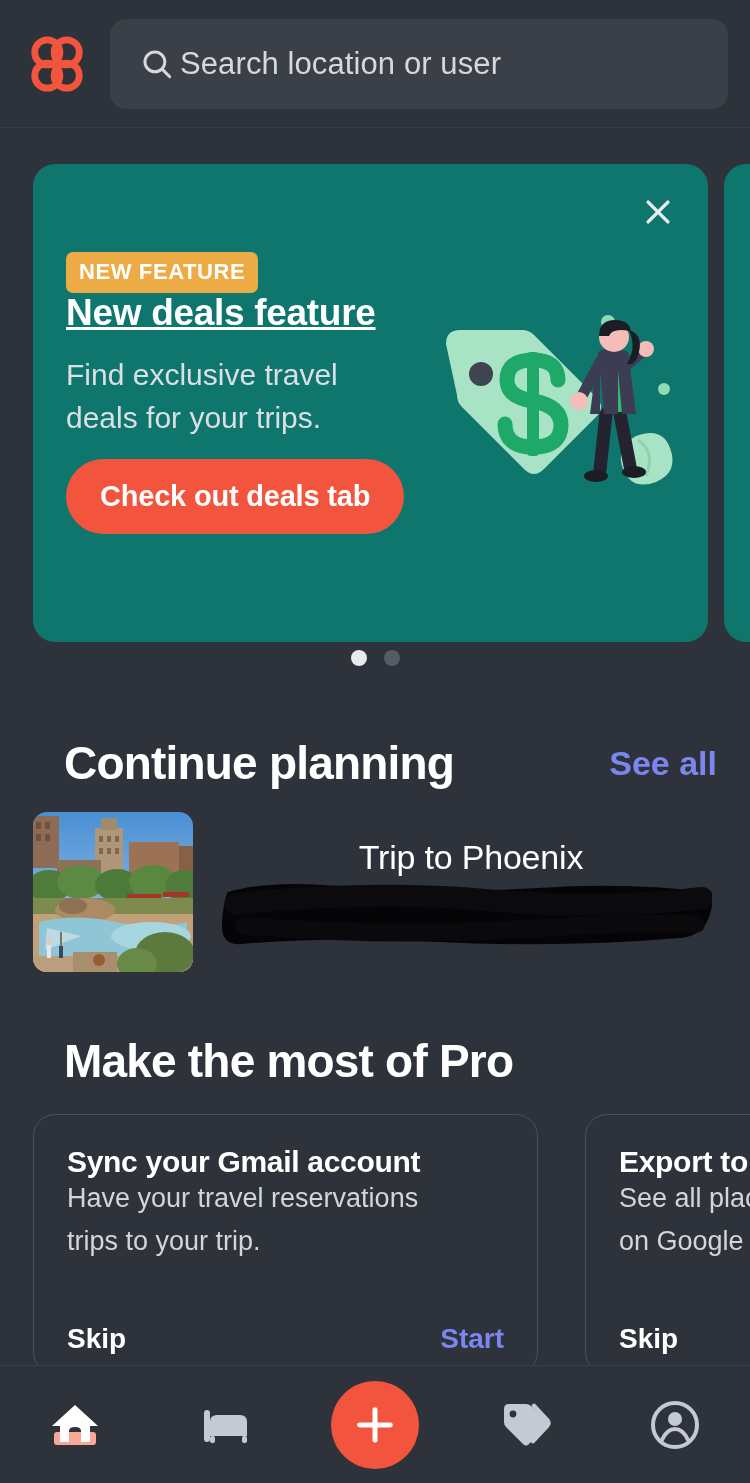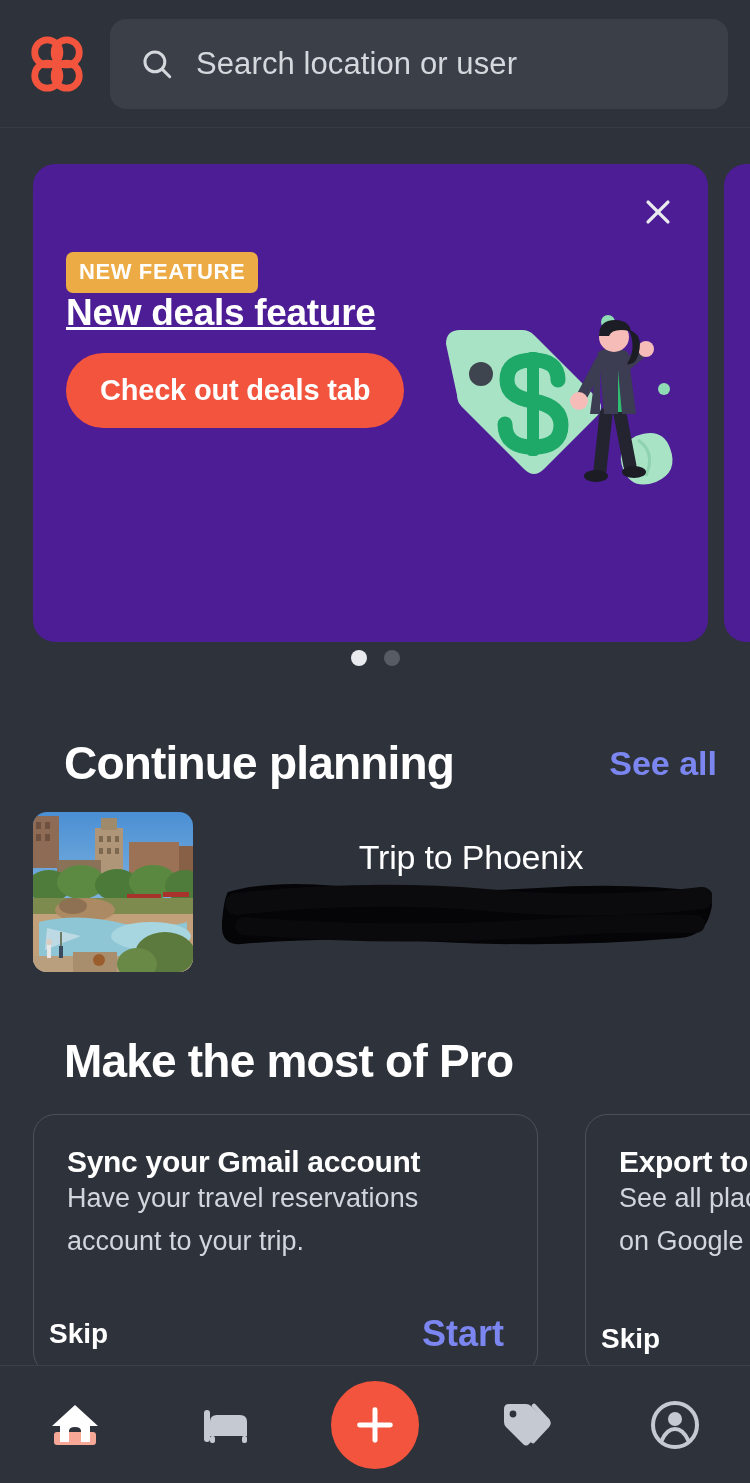--- a/index.html
+++ b/index.html
@@ -36,21 +36,21 @@
   }
 
   .search-bar {
     flex: 1;
     height: 90px;
     background: #3a3f48;
     border-radius: 16px;
     display: flex;
     align-items: center;
     padding: 0 30px;
-    gap: 22px;
+    gap: 6px;
   }
 
   .search-icon { width: 34px; height: 34px; flex: 0 0 34px; display:block; }
 
   .search-placeholder {
     font-size: 31px;
     color: #d5d8dd;
     font-weight: 400;
     letter-spacing: .1px;
     white-space: nowrap;
@@ -72,21 +72,21 @@
     height: 510px;
     margin-top: 36px;
   }
 
   .promo-card {
     position: absolute;
     top: 0;
     left: 33px;
     width: 675px;
     height: 478px;
-    background: #4c1d95;
+    background: #0f766e;
     border-radius: 22px;
     overflow: hidden;
   }
 
   .promo-card.peek {
     left: 724px;
     width: 675px;
   }
 
   .promo-close {
@@ -247,29 +247,29 @@
     padding: 30px 33px 0;
     position: relative;
     overflow: hidden;
   }
 
   .pro-card-title { font-size: 30px; font-weight: bold; letter-spacing: -.3px; white-space: nowrap; }
   .pro-card-desc { font-size: 27px; color: #d2d6dc; line-height: 1.45; white-space: nowrap; }
 
   .pro-actions {
     position: absolute;
-    left: 15px;
+    left: 33px;
     right: 33px;
     bottom: 18px;
     display: flex;
     justify-content: space-between;
     align-items: center;
   }
   .pro-skip { font-size: 28px; font-weight: bold; color: #ffffff; cursor: pointer; }
-  .pro-start { font-size: 36px; font-weight: bold; color: #7b86f0; cursor: pointer; }
+  .pro-start { font-size: 28px; font-weight: bold; color: #7b86f0; cursor: pointer; }
 
   
   .bottom-nav {
     position: absolute;
     left: 0;
     bottom: 0;
     width: 750px;
     height: 118px;
     background: #2e323a;
     display: flex;
@@ -338,20 +338,21 @@
       <div class="promo-close">
         <svg viewBox="0 0 24 24" xmlns="http://www.w3.org/2000/svg">
           <line x1="5" y1="5" x2="19" y2="19" stroke="#e9ebee" stroke-width="2.4" stroke-linecap="round"></line>
           <line x1="19" y1="5" x2="5" y2="19" stroke="#e9ebee" stroke-width="2.4" stroke-linecap="round"></line>
         </svg>
       </div>
 
       <div class="promo-inner">
         <span class="badge">NEW FEATURE</span>
         <div class="promo-title">New deals feature</div>
+        <div class="promo-desc">Find exclusive travel deals for your trips.</div>
         <button class="promo-cta">Check out deals tab</button>
       </div>
 
       <div class="promo-art">
         <svg viewBox="0 0 260 210" xmlns="http://www.w3.org/2000/svg">
 
           <circle cx="170" cy="18" r="7" fill="#8fdcb4"></circle>
           <circle cx="226" cy="85" r="6" fill="#8fdcb4"></circle>
 
           <path d="M198 132 q26 -10 34 12 q9 24 -14 34 q-24 9 -33 -13 q-8 -22 13 -33 z" fill="#a8e3c6"></path>
@@ -482,21 +483,21 @@
 
   <div class="section-head">
     <div class="section-title">Make the most of Pro</div>
   </div>
 
   <div class="pro-row">
 
     <div class="pro-card">
       <div class="pro-card-title">Sync your Gmail account</div>
       <div class="pro-card-desc">Have your travel reservations</div>
-      <div class="pro-card-desc" style="margin-top:4px">account to your trip.</div>
+      <div class="pro-card-desc" style="margin-top:4px">trips to your trip.</div>
       <div class="pro-actions">
         <span class="pro-skip">Skip</span>
         <span class="pro-start">Start</span>
       </div>
     </div>
 
     <div class="pro-card">
       <div class="pro-card-title">Export to G</div>
       <div class="pro-card-desc">See all place</div>
       <div class="pro-card-desc" style="margin-top:4px">on Google M</div>

